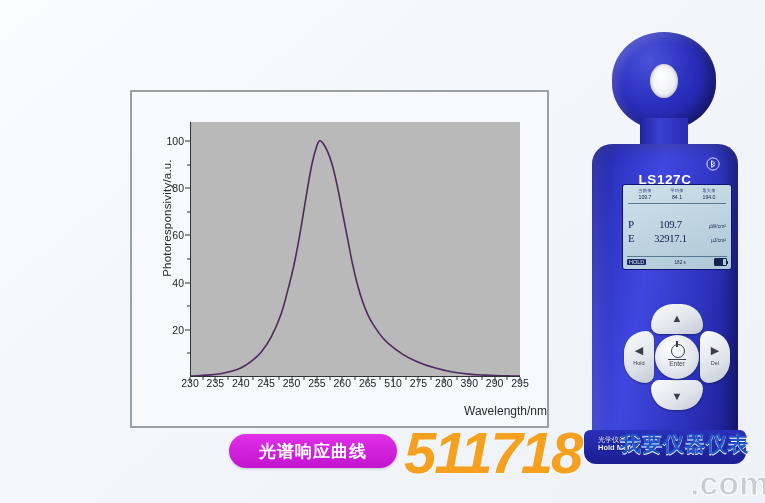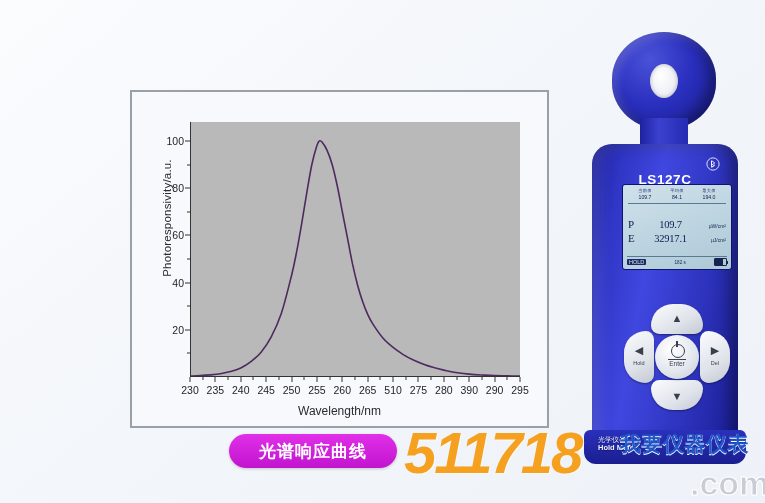--- a/index.html
+++ b/index.html
@@ -16,38 +16,38 @@
   }
   #chart-inner{position:absolute;inset:0;}
 
   .ylabel{
     position:absolute;left:-55px;top:120px;width:180px;
     transform:rotate(-90deg);transform-origin:center center;
     text-align:center;font-size:11.5px;color:#2b2b2b;letter-spacing:.2px;
     white-space:nowrap;
   }
   .xlabel{
-    position:absolute;left:0;right:0;bottom:8px;text-align:center;
+    position:absolute;left:0;right:0;bottom:8px;text-align:right;
     font-size:12px;color:#2b2b2b;
   }
 
   #plot-area{
     position:absolute;left:58px;top:30px;width:330px;height:255px;
     background:#b9b9b9;
   }
   #plot-svg{display:block;width:100%;height:100%;}
 
   
   .ytick{position:absolute;right:100%;margin-right:6px;transform:translateY(-50%);
          font-size:10.5px;color:#1f1f1f;white-space:nowrap;}
   .ytickmark{position:absolute;right:100%;width:5px;height:1px;background:#333;
              transform:translateY(-50%);}
   .ytickmark.minor{width:3px;}
 
-  .xtick{position:absolute;top:100%;margin-top:7px;transform:translateX(-50%);
+  .xtick{position:absolute;top:100%;transform:translateX(-50%);
          font-size:10.5px;color:#1f1f1f;white-space:nowrap;}
   .xtickmark{position:absolute;top:100%;height:5px;width:1px;background:#333;
              transform:translateX(-50%);}
   .xtickmark.minor{height:3px;}
 
   .axis-line-y{position:absolute;left:0;top:0;bottom:0;width:1px;background:#333;}
   .axis-line-x{position:absolute;left:0;right:0;bottom:0;height:1px;background:#333;}
 
   
   #device{position:absolute;left:568px;top:18px;width:190px;height:440px;}

